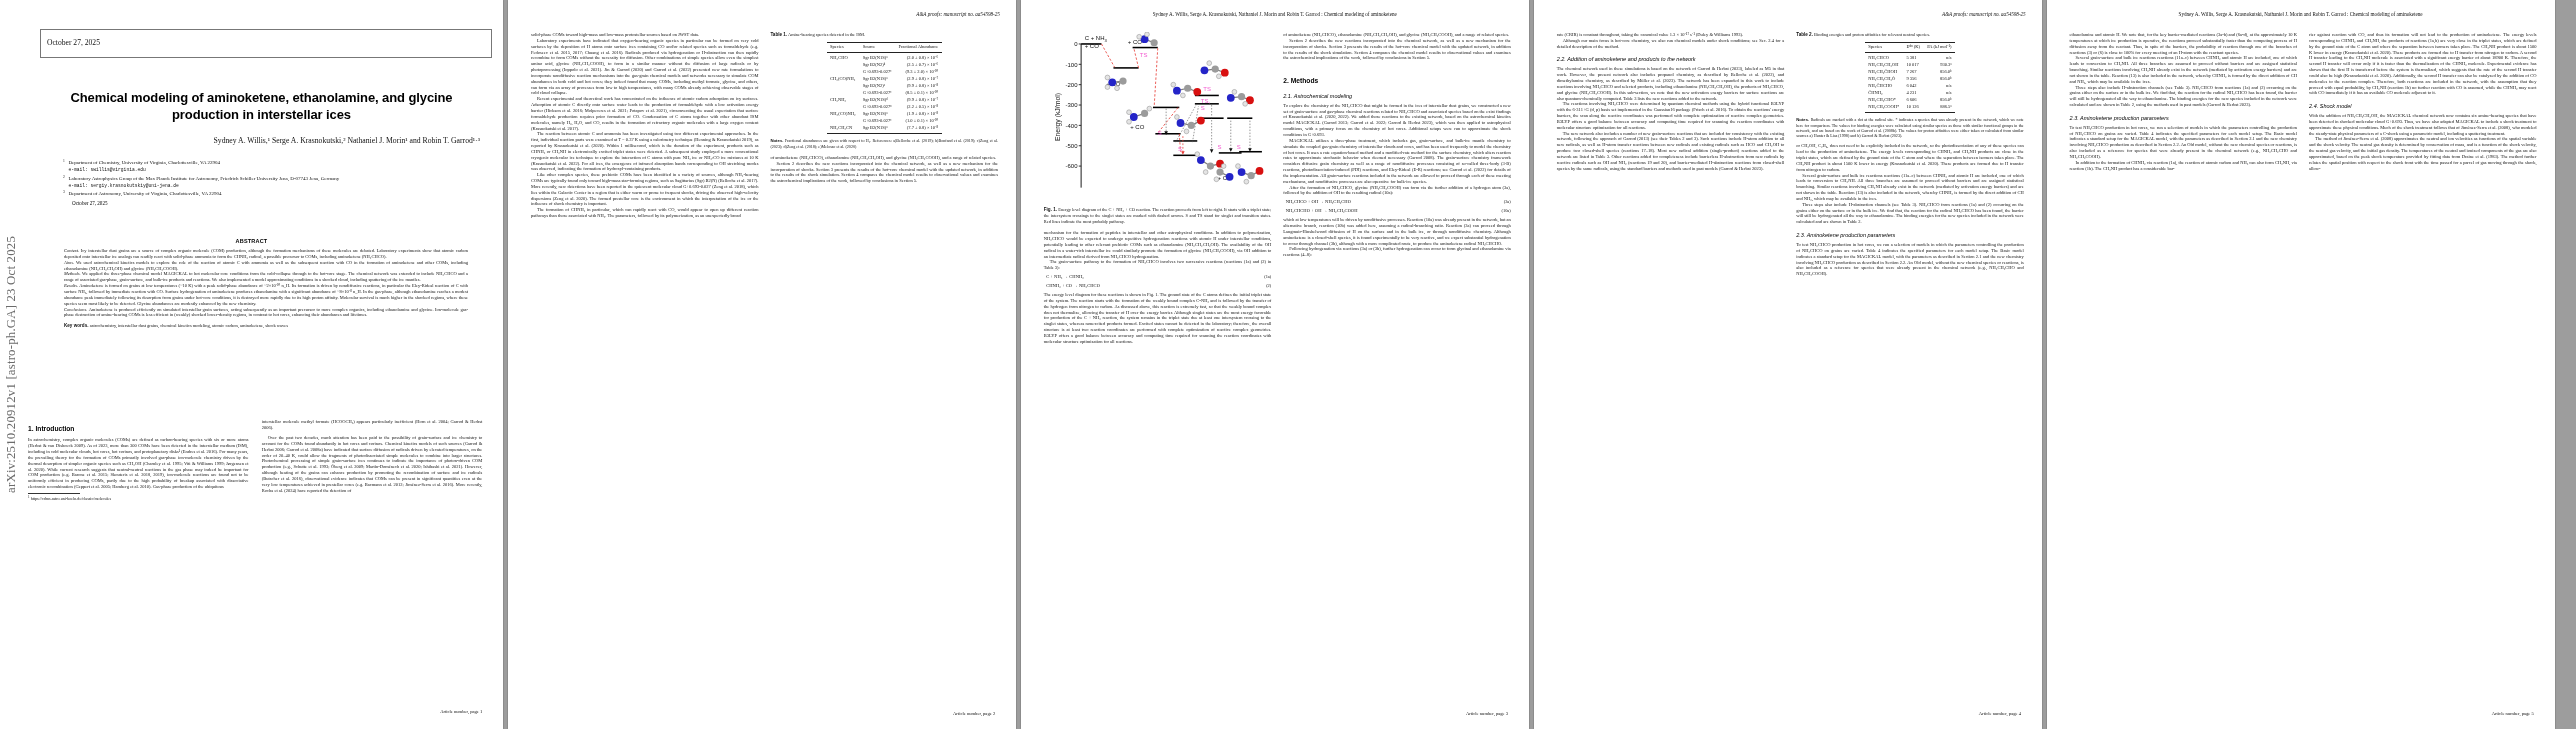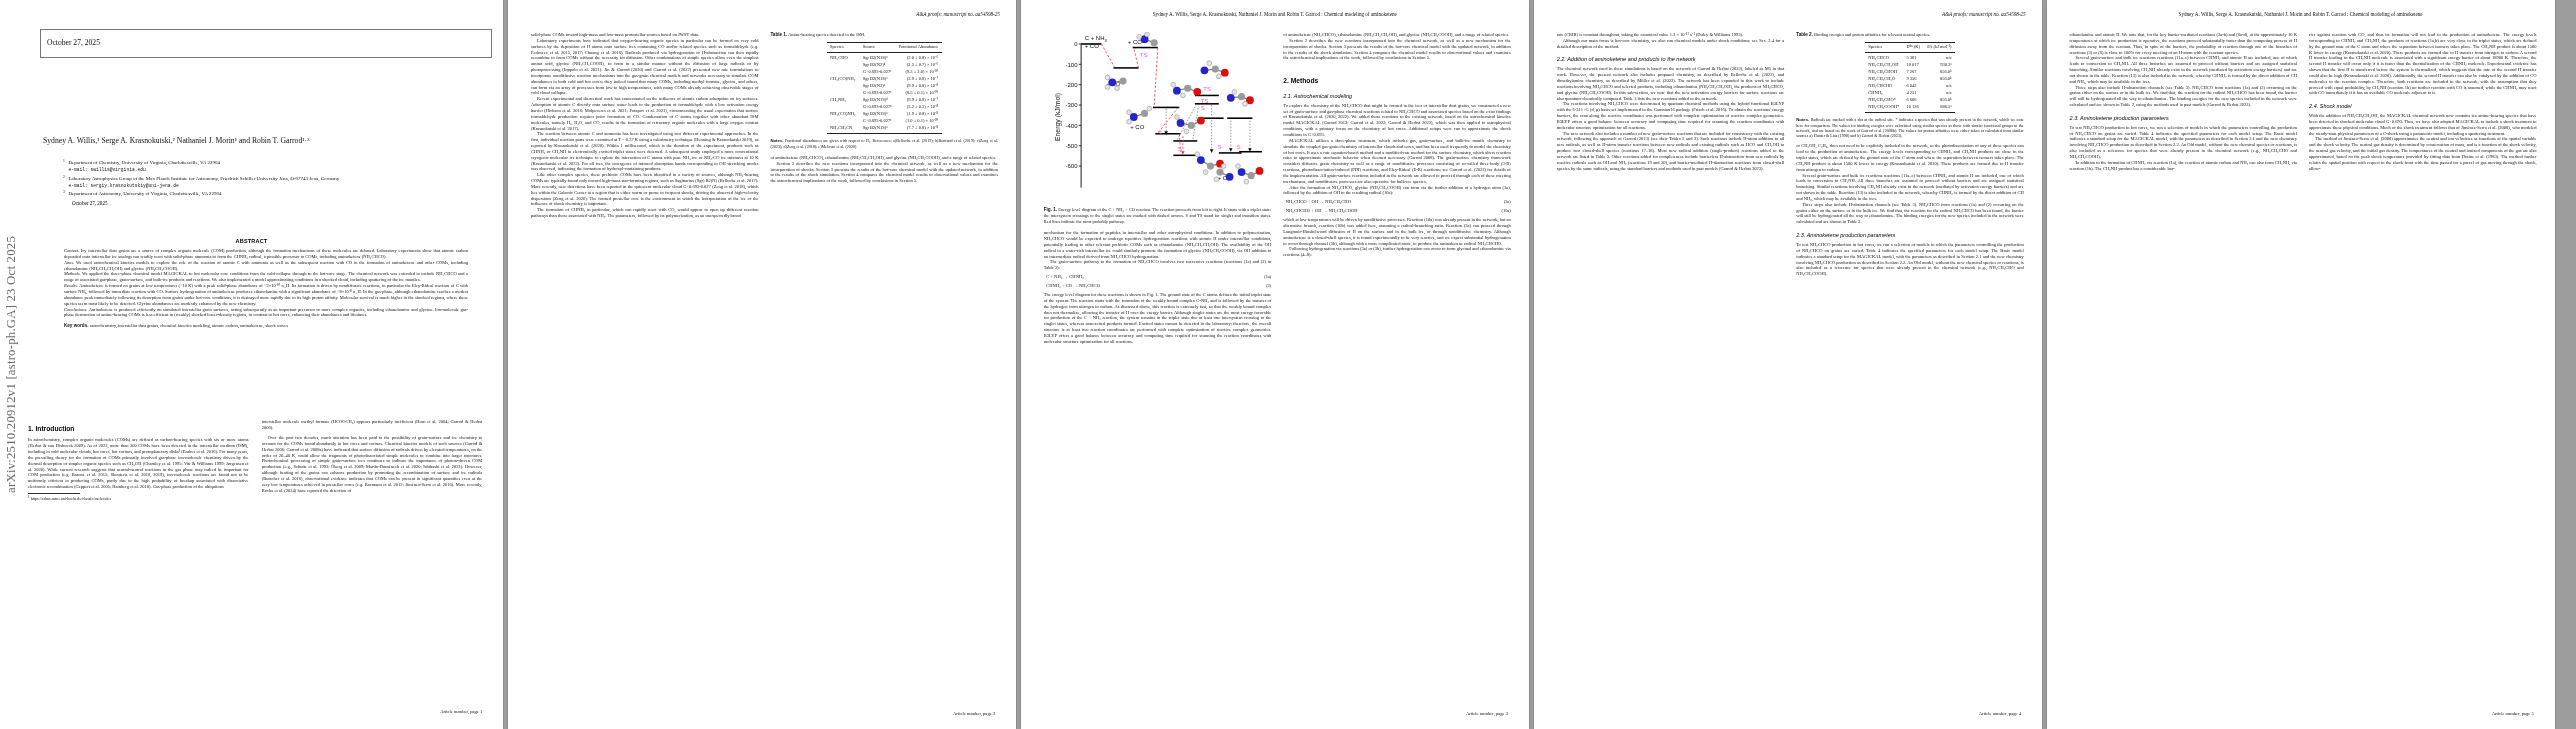--- a/index.html
+++ b/index.html
@@ -16,21 +16,21 @@
   
   .datebox{position:absolute;left:40px;top:29px;width:450px;height:27px;border:0.6px solid #777;background:#fff;}
   .datebox .d{position:absolute;left:6px;top:8px;font-size:7.6px;color:#111;}
 
   .runhead{position:absolute;top:11px;font-size:5.1px;color:#111;white-space:nowrap;}
   .runhead.right{right:16px;}
   .runhead.center{left:50%;transform:translateX(-50%);}
   .runhead i{font-style:italic;}
 
   .title{position:absolute;left:43px;right:23px;top:90px;text-align:center;font-family:"Liberation Sans",sans-serif;font-weight:bold;font-size:13px;line-height:1.28;color:#000;letter-spacing:-0.1px;}
-  .authors{position:absolute;left:43px;right:23px;top:136px;text-align:left;font-size:7.7px;color:#111;}
+  .authors{position:absolute;left:43px;right:23px;top:136px;text-align:right;font-size:7.7px;color:#111;}
   .affil{position:absolute;left:60px;right:36px;top:159px;font-size:5px;line-height:1.45;color:#111;}
   .affil .row{display:flex;gap:3.6px;margin-bottom:0.6px;}
   .affil .sup{font-size:3.6px;vertical-align:super;width:4.9px;flex:none;text-align:right;}
   .affil .txt{flex:1;text-align:justify;}
   .mono{font-family:"Liberation Mono",monospace;font-size:4.6px;}
   .recdate{position:absolute;left:72px;top:200px;font-size:5.1px;}
 
   .abshead{position:absolute;left:0;right:0;top:238px;text-align:center;font-family:"Liberation Sans",sans-serif;font-weight:bold;font-size:5.5px;letter-spacing:0.2px;}
   .abs{position:absolute;left:64px;right:35px;top:248px;font-size:4.5px;line-height:1.305;text-align:justify;color:#111;}
   .abs p{margin:0 0 0 0;text-indent:0;}
@@ -81,20 +81,21 @@
   <div class="page first">
     <div class="pagebody">
       <div class="spine">
           <span>arXiv:2510.20912v1  [astro-ph.GA]  23 Oct 2025</span>
         </div>
 
       <div class="datebox">
         <div class="d">October 27, 2025</div>
       </div>
 
+      <div class="title">Chemical modeling of aminoketene, ethanolamine, and glycine production in interstellar ices</div>
       <div class="authors">Sydney A. Willis,¹ Serge A. Krasnokutski,² Nathaniel J. Morin¹ and Robin T. Garrod¹·³</div>
 
       <div class="affil">
         <div class="row">
             <span class="sup">1</span>
           <span class="txt"><span>Department of Chemistry, University of Virginia, Charlottesville, VA 22904</span><br><span class="mono">e-mail: swillis@virginia.edu</span></span>
           </div>
         <div class="row">
             <span class="sup">2</span>
           <span class="txt"><span>Laboratory Astrophysics Group of the Max Planck Institute for Astronomy, Friedrich Schiller University Jena, D-07743 Jena, Germany</span><br><span class="mono">e-mail: sergiy.krasnokutskiy@uni-jena.de</span></span>

